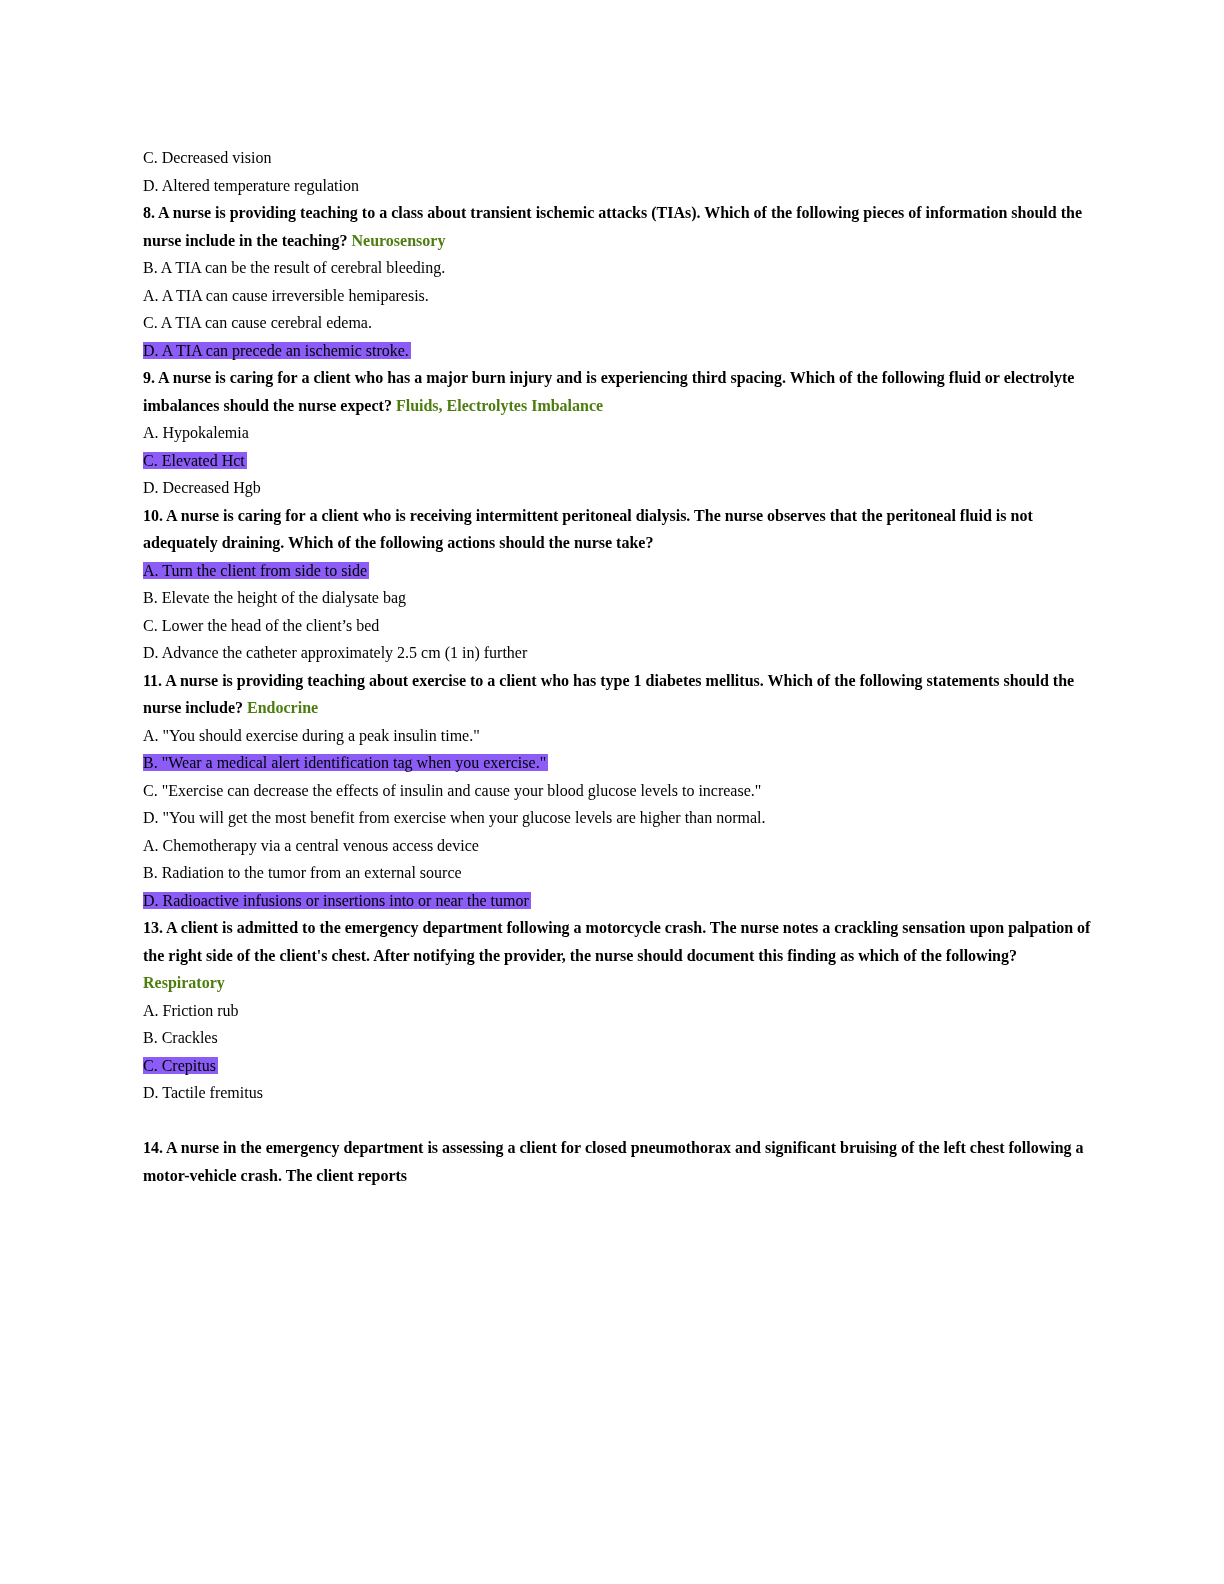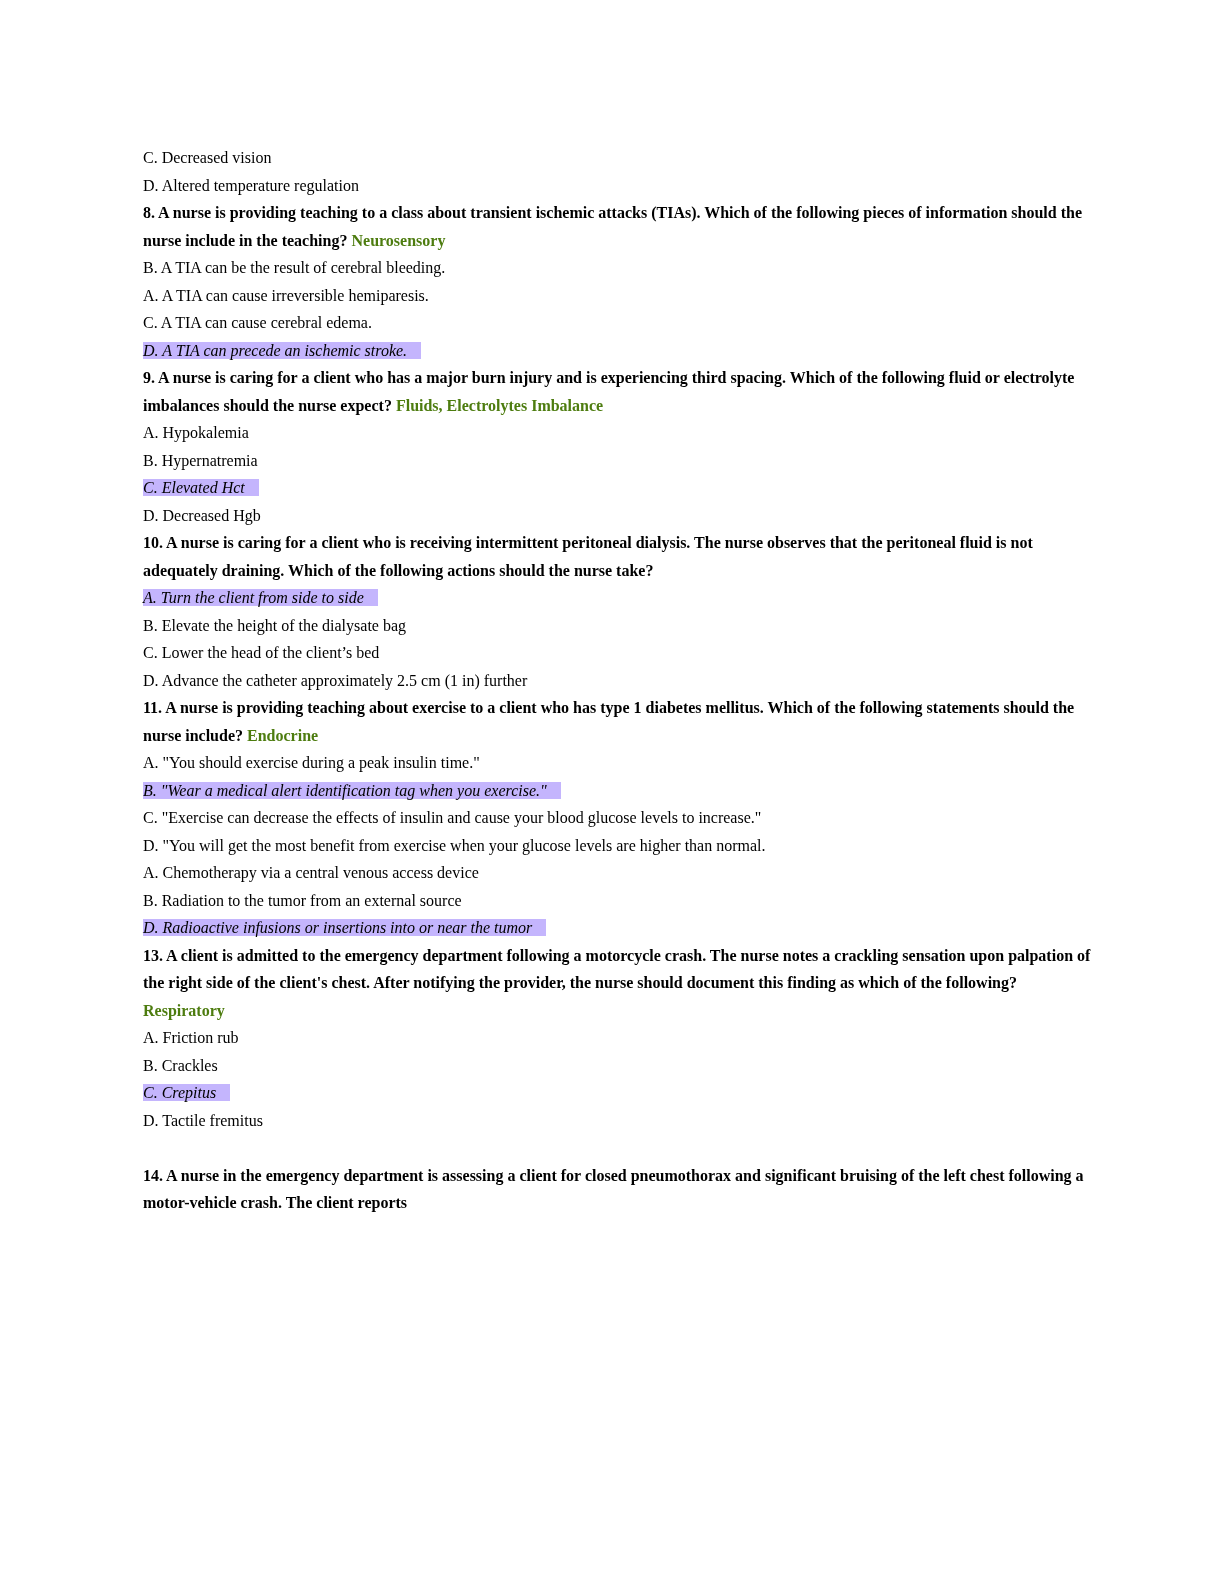--- a/index.html
+++ b/index.html
@@ -30,42 +30,40 @@
   }
   .question .category {
     color: #4d7c0f;
     font-weight: bold;
   }
   .option {
     margin: 0;
     font-weight: normal;
   }
   .hl {
-    background: #c4b5fd;
-    padding-right: 14px;
-    font-style: italic;
+    background: #8b5cf6;
+    padding-right: 2px;
   }
   .spacer {
     height: 27.5px;
   }
 </style>
 </head>
 <body>
 
 <div class="page-content">
     <div class="option"><span class="opt-text">C. Decreased vision</span></div>
     <div class="option"><span class="opt-text">D. Altered temperature regulation</span></div>
     <p class="question"><span class="stem">8. A nurse is providing teaching to a class about transient ischemic attacks (TIAs). Which of the following pieces of information should the nurse include in the teaching?</span> <span class="category">Neurosensory</span></p>
     <div class="option"><span class="opt-text">B. A TIA can be the result of cerebral bleeding.</span></div>
     <div class="option"><span class="opt-text">A. A TIA can cause irreversible hemiparesis.</span></div>
     <div class="option"><span class="opt-text">C. A TIA can cause cerebral edema.</span></div>
     <div class="option"><span class="opt-text hl">D. A TIA can precede an ischemic stroke.</span></div>
     <p class="question"><span class="stem">9. A nurse is caring for a client who has a major burn injury and is experiencing third spacing. Which of the following fluid or electrolyte imbalances should the nurse expect?</span> <span class="category">Fluids, Electrolytes Imbalance</span></p>
     <div class="option"><span class="opt-text">A. Hypokalemia</span></div>
-    <div class="option"><span class="opt-text">B. Hypernatremia</span></div>
     <div class="option"><span class="opt-text hl">C. Elevated Hct</span></div>
     <div class="option"><span class="opt-text">D. Decreased Hgb</span></div>
     <p class="question"><span class="stem">10. A nurse is caring for a client who is receiving intermittent peritoneal dialysis. The nurse observes that the peritoneal fluid is not adequately draining. Which of the following actions should the nurse take?</span></p>
     <div class="option"><span class="opt-text hl">A. Turn the client from side to side</span></div>
     <div class="option"><span class="opt-text">B. Elevate the height of the dialysate bag</span></div>
     <div class="option"><span class="opt-text">C. Lower the head of the client’s bed</span></div>
     <div class="option"><span class="opt-text">D. Advance the catheter approximately 2.5 cm (1 in) further</span></div>
     <p class="question"><span class="stem">11. A nurse is providing teaching about exercise to a client who has type 1 diabetes mellitus. Which of the following statements should the nurse include?</span> <span class="category">Endocrine</span></p>
     <div class="option"><span class="opt-text">A. "You should exercise during a peak insulin time."</span></div>
     <div class="option"><span class="opt-text hl">B. "Wear a medical alert identification tag when you exercise."</span></div>

